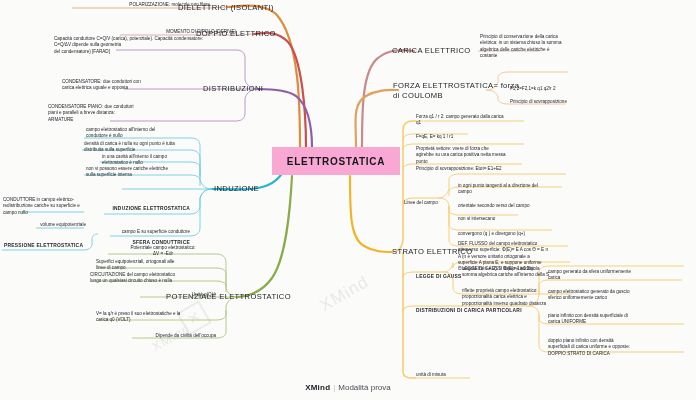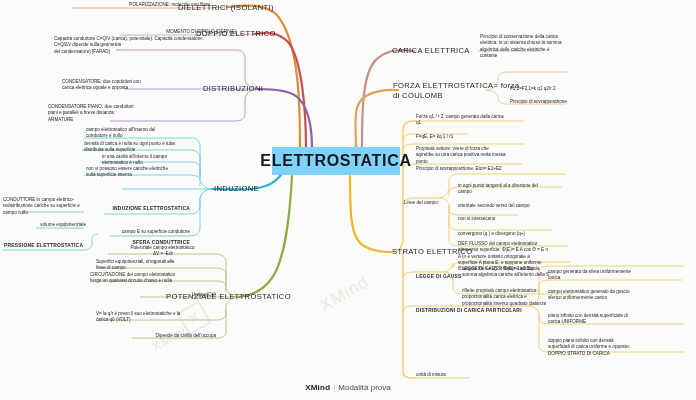--- a/index.html
+++ b/index.html
@@ -38,24 +38,24 @@
     line-height: 22px;
     text-align: center;
     transform: rotate(-30deg);
   }
 
   
   #central {
     position: absolute;
     left: 272px; top: 147px;
     width: 128px; height: 28px;
-    background: #7dd3fc;
+    background: #f9a8d4;
     display: flex; align-items: center; justify-content: center;
     font-weight: bold;
-    font-size: 16px;
+    font-size: 10px;
     letter-spacing: .7px;
     color: #16181d;
     z-index: 30;
   }
 
   
   .main {
     position: absolute;
     font-weight: normal;
     font-size: 7.6px;
@@ -180,21 +180,21 @@
   </svg>
 
   <div id="central">ELETTROSTATICA</div>
 
   <div class="main" style="left:178px; top:3px;">DIELETTRICI (ISOLANTI)</div>
   <div class="main" style="left:196px; top:29px;">DOPPIO ELETTRICO</div>
   <div class="main" style="left:203px; top:84px;">DISTRIBUZIONI</div>
   <div class="main" style="left:214px; top:184px;">INDUZIONE</div>
   <div class="main" style="left:166px; top:292px;">POTENZIALE ELETTROSTATICO</div>
 
-  <div class="main" style="left:392px; top:46px;">CARICA ELETTRICA</div>
+  <div class="main" style="left:392px; top:46px;">CARICA ELETTRICO</div>
   <div class="main" style="left:393px; top:81px;">FORZA ELETTROSTATICA= forza
 di COULOMB</div>
   <div class="main" style="left:392px; top:247px;">STRATO ELETTRICO</div>
 
   <div class="sub r" style="left:62px; top:2px; width:148px;">POLARIZZAZIONE: molecole non filare</div>
 
   <div class="sub r" style="left:118px; top:29px; width:118px;">MOMENTO DI DIPOLO (DERIVE)</div>
 
   <div class="sub" style="left:54px; top:36px; width:180px;">Capacità conduttore C=Q/V (carica), potenziale). Capacità condensatore:
 C=Q/ΔV dipende sulla geometria

